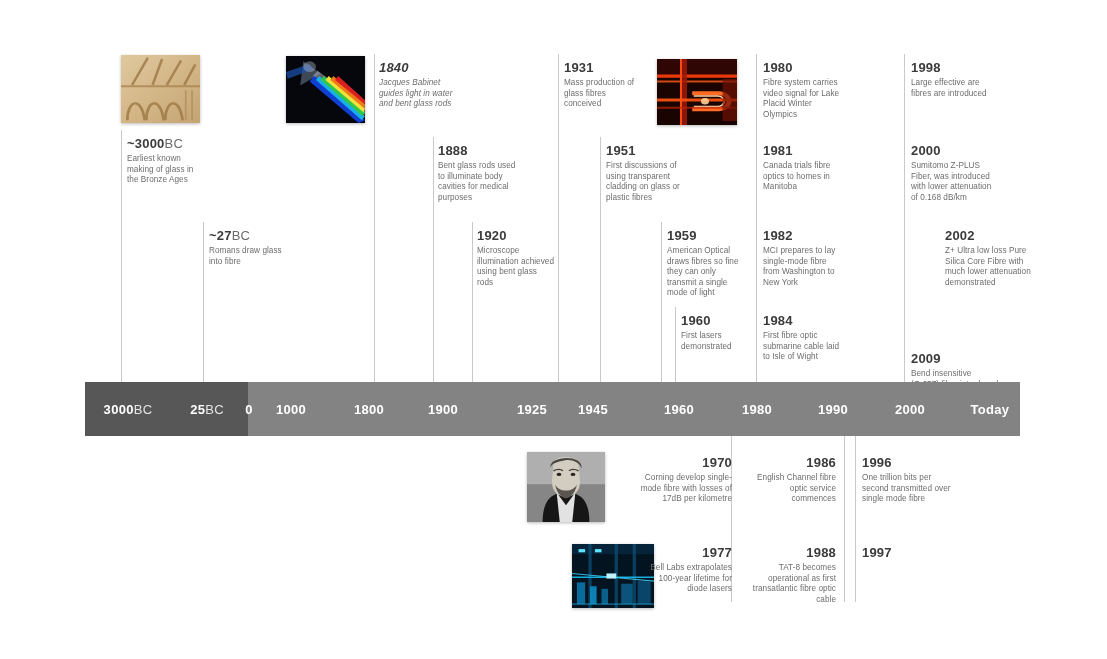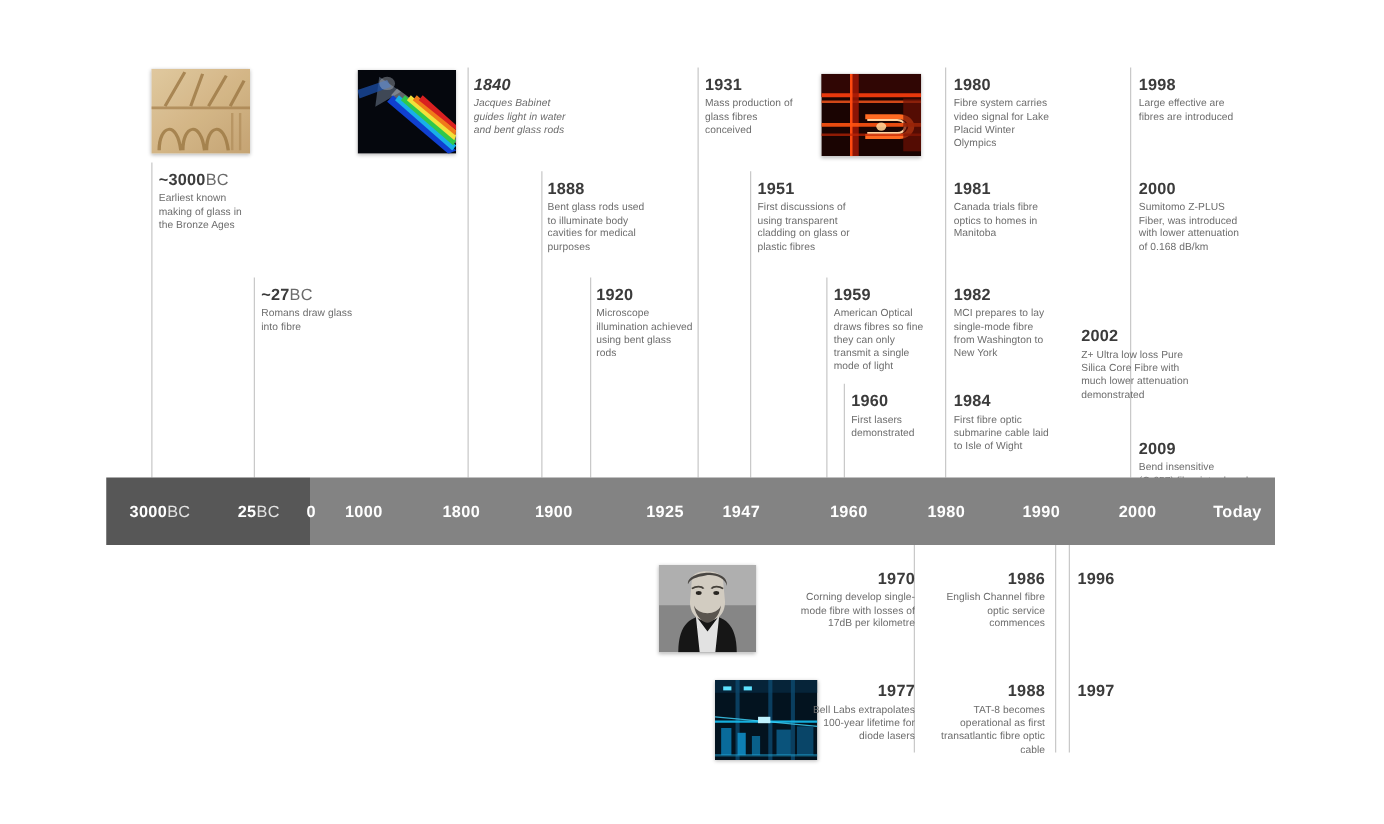--- a/index.html
+++ b/index.html
@@ -249,42 +249,42 @@
         <div class="desc">First fibre optic submarine cable laid to Isle of Wight</div>
       </div>
       <div class="event" style="left: 911px; top: 60px; width: 88px;">
         <div class="year"><span>1998</span></div>
         <div class="desc">Large effective are fibres are introduced</div>
       </div>
       <div class="event" style="left: 911px; top: 143px; width: 88px;">
         <div class="year"><span>2000</span></div>
         <div class="desc">Sumitomo Z-PLUS Fiber, was introduced with lower attenuation of 0.168 dB/km</div>
       </div>
-      <div class="event" style="left: 865px; top: 228px; width: 92px; margin-top: 33px;">
+      <div class="event" style="left: 945px; top: 228px; width: 92px;">
         <div class="year"><span>2002</span></div>
         <div class="desc">Z+ Ultra low loss Pure Silica Core Fibre with much lower attenuation demonstrated</div>
       </div>
       <div class="event" style="left: 911px; top: 313px; width: 88px; margin-top: 38px;">
         <div class="year"><span>2009</span></div>
         <div class="desc">Bend insensitive (G.657) fibre introduced</div>
       </div>
     </div>
 
   <div id="timeline-bar" style="left: 85px; top: 382px; width: 935px; height: 54px;">
     <div class="bar-seg-bc" style="width: 163px; background: rgb(87, 87, 87);"></div>
     <div class="bar-seg-ad" style="left: 163px; width: 772px; background: rgb(131, 131, 131);"></div>
     <div id="ticks-layer">
         <div class="tick" style="left: 43px;"><span>3000</span><span class="suffix">BC</span></div>
         <div class="tick" style="left: 122px; text-align: right;"><span>25</span><span class="suffix">BC</span></div>
         <div class="tick" style="left: 164px;"><span>0</span></div>
         <div class="tick" style="left: 206px;"><span>1000</span></div>
         <div class="tick" style="left: 284px;"><span>1800</span></div>
         <div class="tick" style="left: 358px;"><span>1900</span></div>
         <div class="tick" style="left: 447px;"><span>1925</span></div>
-        <div class="tick" style="left: 508px;"><span>1947</span></div>
+        <div class="tick" style="left: 508px;"><span>1945</span></div>
         <div class="tick" style="left: 594px;"><span>1960</span></div>
         <div class="tick" style="left: 672px;"><span>1980</span></div>
         <div class="tick" style="left: 748px;"><span>1990</span></div>
         <div class="tick" style="left: 825px;"><span>2000</span></div>
         <div class="tick" style="left: 905px;"><span>Today</span></div>
       </div>
   </div>
 
   <div id="rules-below-layer">
       <div class="vrule" style="left: 731px; top: 436px; height: 166px;"></div>
@@ -304,19 +304,20 @@
       <div class="event right-align" style="left: 752px; top: 455px; width: 84px;">
         <div class="year"><span>1986</span></div>
         <div class="desc">English Channel fibre optic service commences</div>
       </div>
       <div class="event right-align" style="left: 752px; top: 545px; width: 84px;">
         <div class="year"><span>1988</span></div>
         <div class="desc">TAT-8 becomes operational as first transatlantic fibre optic cable</div>
       </div>
       <div class="event" style="left: 862px; top: 455px; width: 98px;">
         <div class="year"><span>1996</span></div>
+        <div class="desc">One trillion bits per second transmitted over single mode fibre</div>
       </div>
       <div class="event" style="left: 862px; top: 545px; width: 98px;">
         <div class="year"><span>1997</span></div>
       </div>
     </div>
 
 </div>
 
 </body></html>

